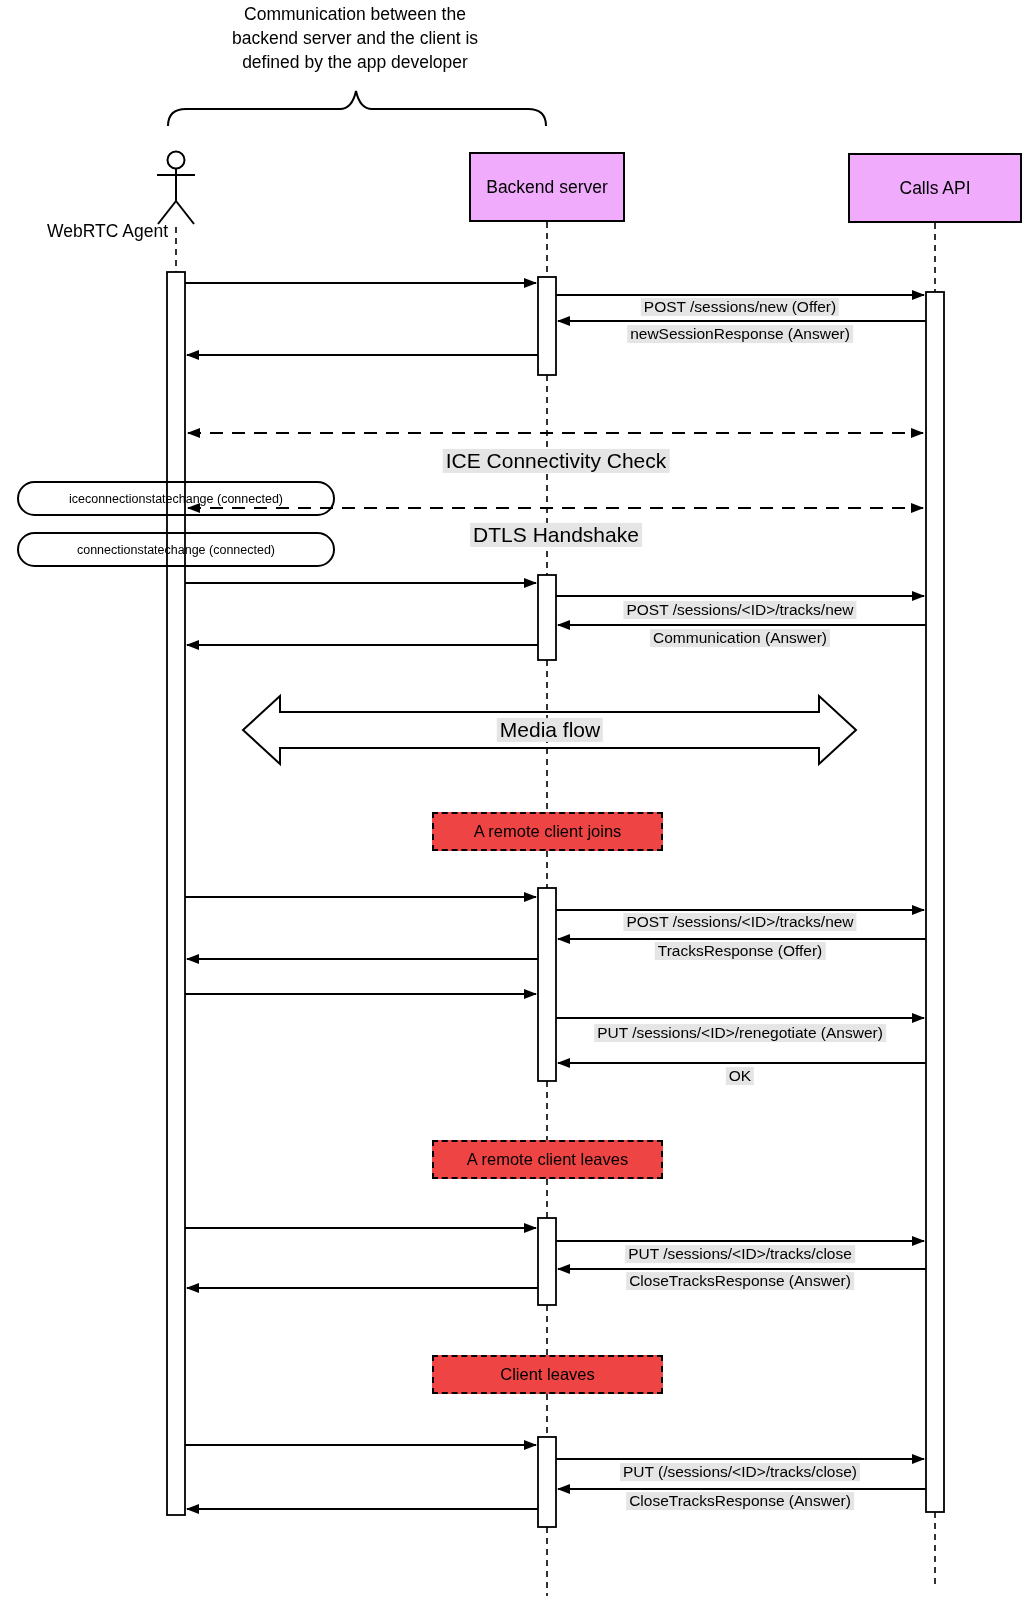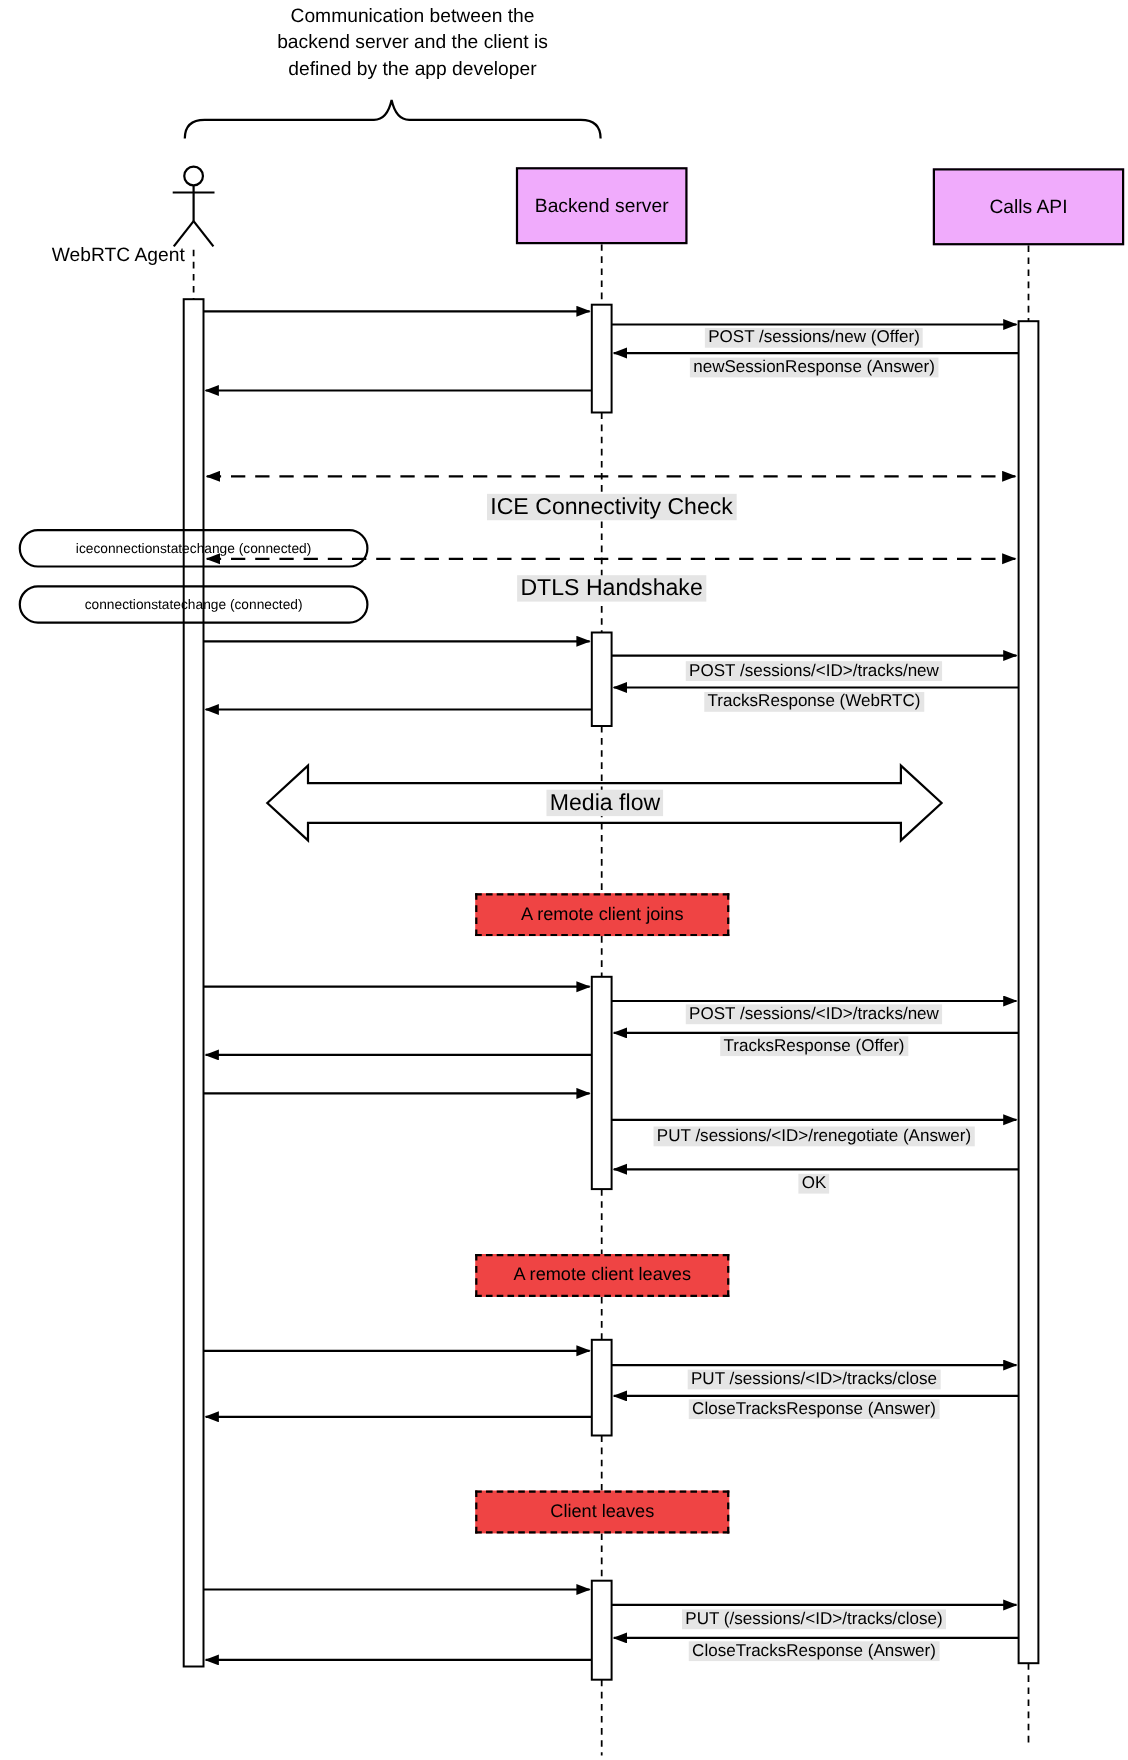--- a/index.html
+++ b/index.html
@@ -9,21 +9,21 @@
   }
   svg.layer { position:absolute; left:0; top:0; }
   .label {
     position:absolute; transform:translate(-50%,-50%);
     font-size:15.5px; line-height:1.15; white-space:nowrap;
     background:#e5e5e5; padding:0 3px;
   }
   .label.lg { font-size:21px; }
   .annotation {
     position:absolute; left:355px; top:2px; transform:translateX(-50%);
-    font-size:17.5px; line-height:24px; text-align:center; white-space:nowrap;margin-left:20px;
+    font-size:17.5px; line-height:24px; text-align:center; white-space:nowrap;
   }
   .participant-label {
     position:absolute; left:20px; top:221px; width:148px;
     text-align:right; font-size:17.5px; white-space:nowrap;
   }
   .head-box {
     position:absolute; box-sizing:border-box; border:2px solid #000; background:#f0abfc;
     display:flex; align-items:center; justify-content:center;
     font-size:17.5px; white-space:nowrap;
   }
@@ -145,21 +145,21 @@
   </div>
   <div class="event-pill" style="left:17px; top:532px; width:318px; height:35px;">
     <span>connectionstatechange (connected)</span>
   </div>
 
   <div class="label" style="left:740px; top:307px;">POST /sessions/new (Offer)</div>
   <div class="label" style="left:740px; top:334px;">newSessionResponse (Answer)</div>
   <div class="label lg" style="left:556px; top:461px;">ICE Connectivity Check</div>
   <div class="label lg" style="left:556px; top:535px;">DTLS Handshake</div>
   <div class="label" style="left:740px; top:610px;">POST /sessions/&lt;ID&gt;/tracks/new</div>
-  <div class="label" style="left:740px; top:638px;">TracksResponse (WebRTC)</div>
+  <div class="label" style="left:740px; top:638px;">Communication (Answer)</div>
   <div class="label lg" style="left:550px; top:730px;">Media flow</div>
   <div class="label" style="left:740px; top:922px;">POST /sessions/&lt;ID&gt;/tracks/new</div>
   <div class="label" style="left:740px; top:951px;">TracksResponse (Offer)</div>
   <div class="label" style="left:740px; top:1033px;">PUT /sessions/&lt;ID&gt;/renegotiate (Answer)</div>
   <div class="label" style="left:740px; top:1076px;">OK</div>
   <div class="label" style="left:740px; top:1254px;">PUT /sessions/&lt;ID&gt;/tracks/close</div>
   <div class="label" style="left:740px; top:1281px;">CloseTracksResponse (Answer)</div>
   <div class="label" style="left:740px; top:1472px;">PUT (/sessions/&lt;ID&gt;/tracks/close)</div>
   <div class="label" style="left:740px; top:1501px;">CloseTracksResponse (Answer)</div>
 

